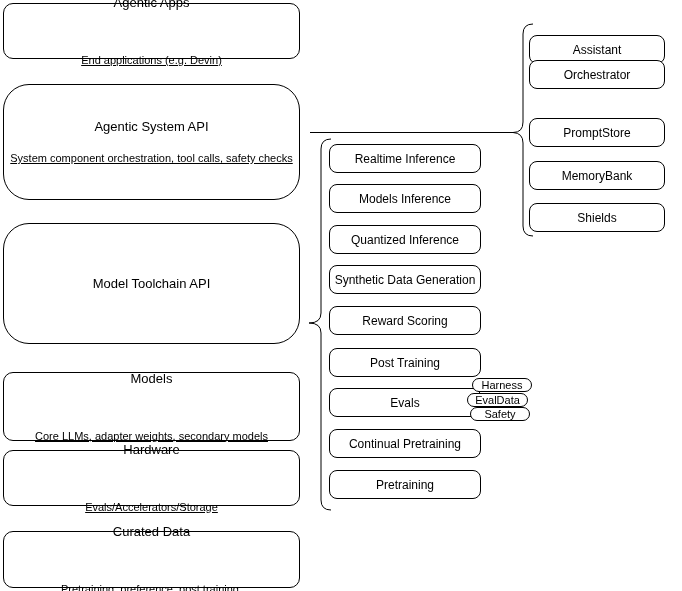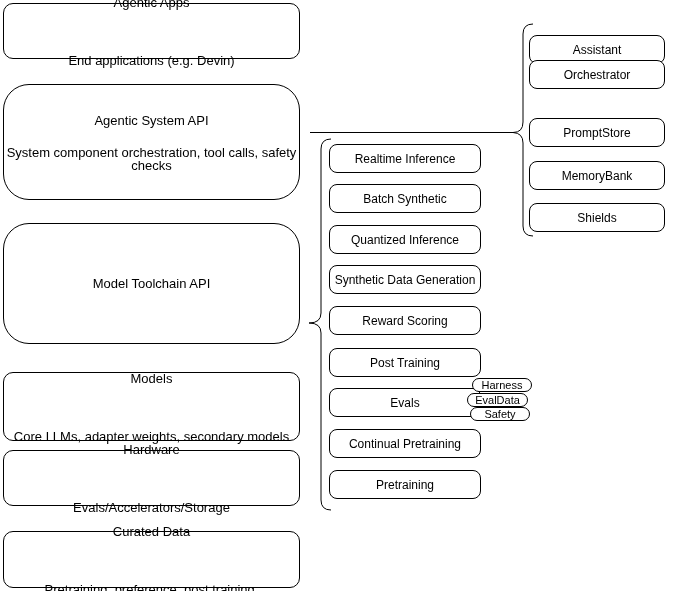--- a/index.html
+++ b/index.html
@@ -10,21 +10,21 @@
   .overlay{position:absolute;left:0;top:0;width:682px;height:591px;pointer-events:none;}
   .box{
     position:absolute;box-sizing:border-box;background:#ffffff;border:1px solid #000000;
     display:flex;flex-direction:column;align-items:center;justify-content:center;
     text-align:center;
   }
   .leftcol{left:3px;width:297px;}
   .r-small{border-radius:10px;gap:26px;}
   .r-big{border-radius:26px;}
   .title{font-size:13px;line-height:16px;}
-  .subtitle{font-size:13px;line-height:13px;margin-top:17px;}
+  .subtitle{font-size:11px;line-height:13px;margin-top:17px;text-decoration:underline;}
   .midcol{left:329px;width:152px;height:29px;border-radius:8px;font-size:12px;}
   .rightcol{left:529px;width:136px;height:29px;border-radius:8px;font-size:12px;}
   .pill{
     position:absolute;box-sizing:border-box;background:#ffffff;border:1px solid #000000;
     border-radius:7px;height:14px;display:flex;align-items:center;justify-content:center;
     font-size:11px;line-height:12px;z-index:5;
   }
 </style>
 </head>
 <body>
@@ -63,21 +63,21 @@
 
   <div class="box leftcol r-small" style="top:531px;height:57px;">
     <div class="title">Curated Data</div>
     <div class="subtitle">Pretraining, preference, post training.</div>
   </div>
 
   <div class="box midcol" style="top:144px;">
     <span>Realtime Inference</span>
   </div>
   <div class="box midcol" style="top:184px;">
-    <span>Batch Synthetic</span>
+    <span>Models Inference</span>
   </div>
   <div class="box midcol" style="top:225px;">
     <span>Quantized Inference</span>
   </div>
   <div class="box midcol" style="top:265px;">
     <span>Synthetic Data Generation</span>
   </div>
   <div class="box midcol" style="top:306px;">
     <span>Reward Scoring</span>
   </div>

